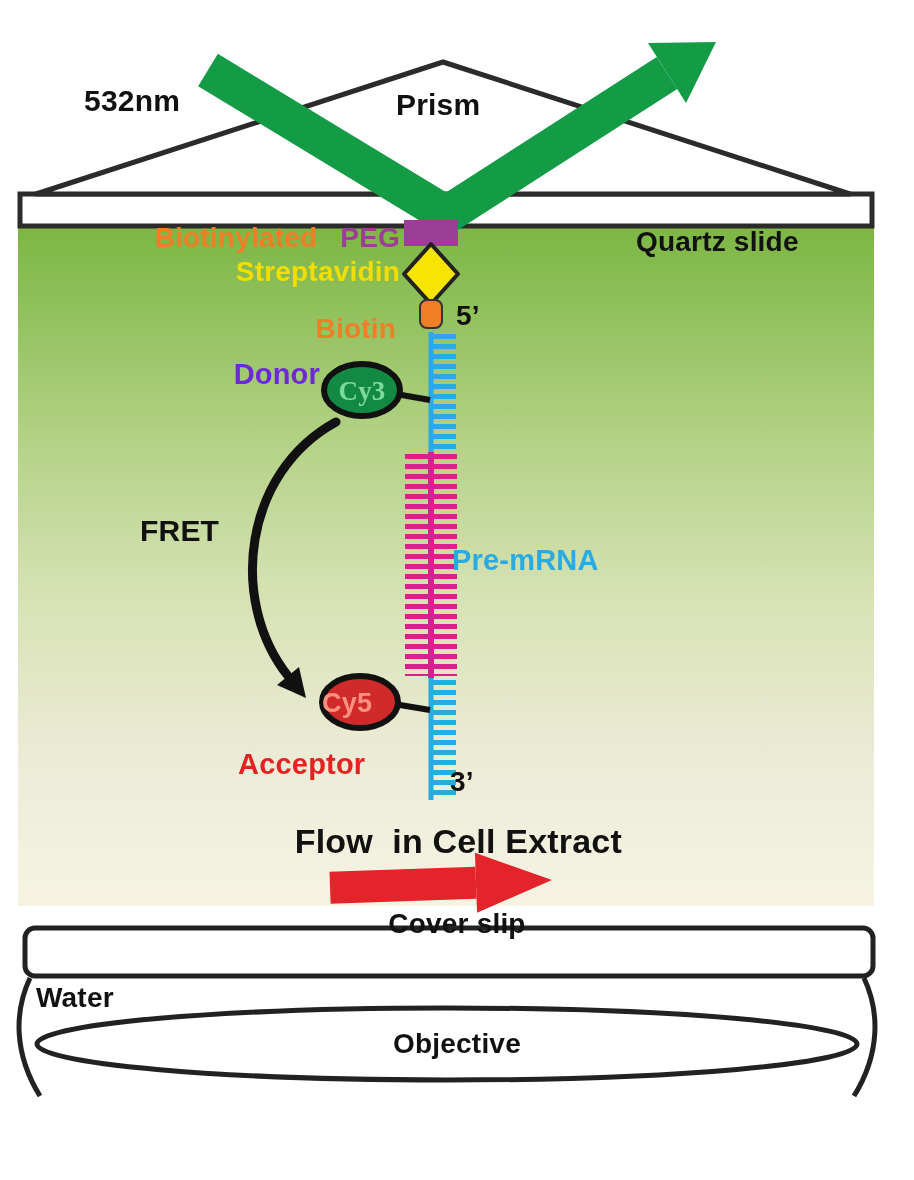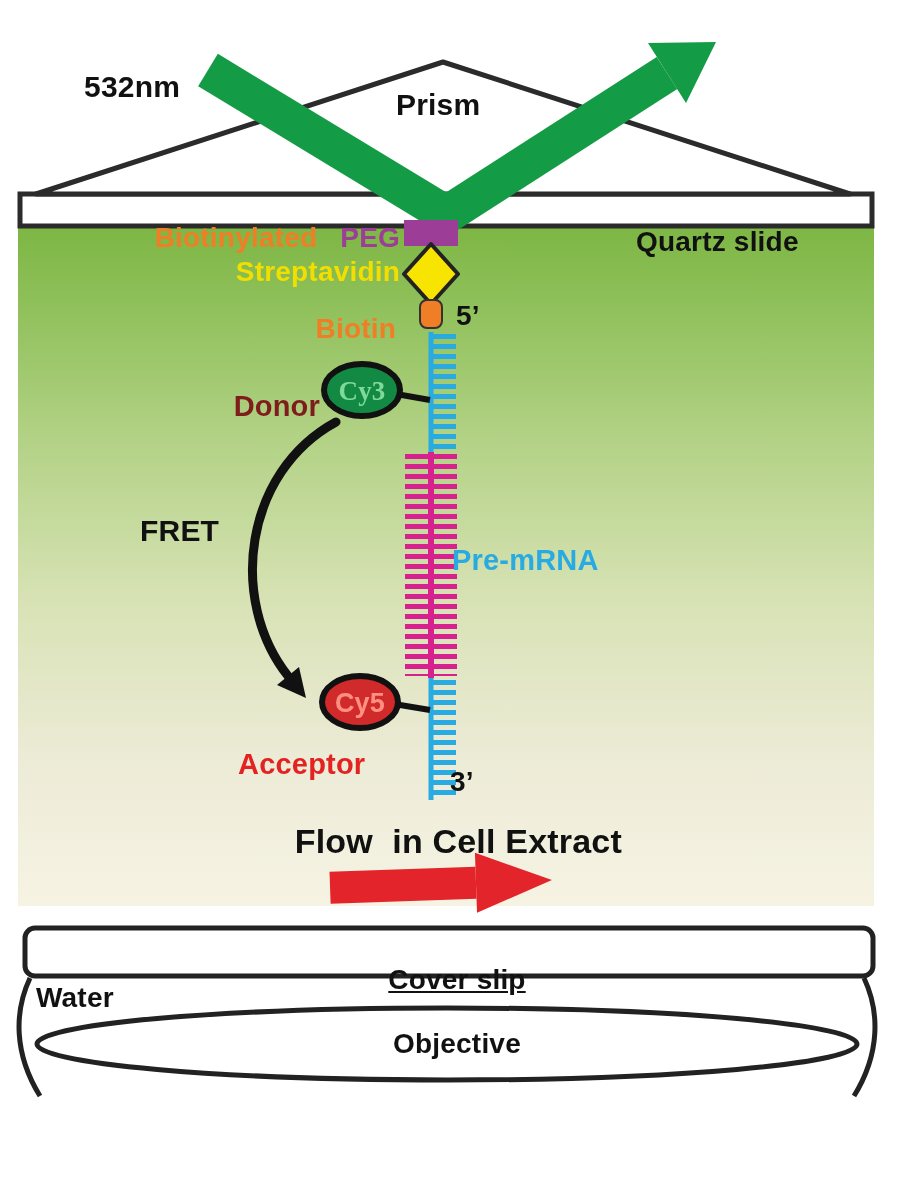--- a/index.html
+++ b/index.html
@@ -9,38 +9,38 @@
   }
   #chamber{
     position:absolute;left:18px;top:222px;width:856px;height:684px;
     background:linear-gradient(180deg,#7cb643 0%,#8fc05a 12%,#b3d286 32%,#d7e2b4 55%,#ecebd6 78%,#f6f3e3 100%);
   }
   #shapes{position:absolute;left:0;top:0;width:914px;height:1180px;}
   .lbl{
     position:absolute;font-weight:700;color:#111;white-space:nowrap;
     letter-spacing:0.2px;
   }
-  .lbl-wavelength{left:84px;top:70px;font-size:30px;}
+  .lbl-wavelength{left:84px;top:84px;font-size:30px;}
   .lbl-prism{left:396px;top:88px;font-size:30px;}
   .lbl-quartz{left:636px;top:226px;font-size:28px;}
   .lbl-biopeg{right:514px;top:222px;font-size:28px;text-align:right;}
   .txt-orange{color:#F07E26;text-align:center;}
   .txt-purple{color:#9C3E97;margin-left:23px;}
   .lbl-strept{right:514px;top:256px;font-size:28px;color:#F2DE00;text-align:left;}
   .lbl-biotin{right:518px;top:290px;font-size:28px;color:#F07E26;text-align:right;margin-top:23px;}
   .lbl-5p{left:456px;top:300px;font-size:28px;}
-  .lbl-donor{right:594px;top:358px;font-size:29px;color:#7f1d1d;text-align:right;margin-top:32px;}
+  .lbl-donor{right:594px;top:358px;font-size:29px;color:#6d28d9;text-align:right;}
   .lbl-cy3{left:324px;top:376px;width:76px;text-align:center;font-size:27px;color:#7FD99A;font-family:Liberation Serif, serif;}
   .lbl-fret{left:140px;top:514px;font-size:30px;}
   .lbl-premrna{left:452px;top:544px;font-size:29px;color:#29ABE2;}
-  .lbl-cy5{left:322px;top:688px;width:76px;text-align:center;font-size:27px;color:#FF9080;}
+  .lbl-cy5{left:322px;top:688px;width:76px;font-size:27px;color:#FF9080;}
   .lbl-acceptor{left:238px;top:748px;font-size:29px;color:#E32222;}
   .lbl-3p{left:450px;top:766px;font-size:28px;}
   .lbl-flow{left:262px;top:822px;width:360px;text-align:right;font-size:34px;white-space:pre;}
-  .lbl-coverslip{left:0;top:964px;width:914px;text-align:center;font-size:28px;text-decoration:underline;}
+  .lbl-coverslip{left:0;top:908px;width:914px;text-align:center;font-size:28px;}
   .lbl-water{left:36px;top:982px;font-size:28px;}
   .lbl-objective{left:0;top:1028px;width:914px;text-align:center;font-size:28px;}
 </style>
 </head>
 <body>
 
 <div id="stage">
 
   <div id="chamber"></div>
 

